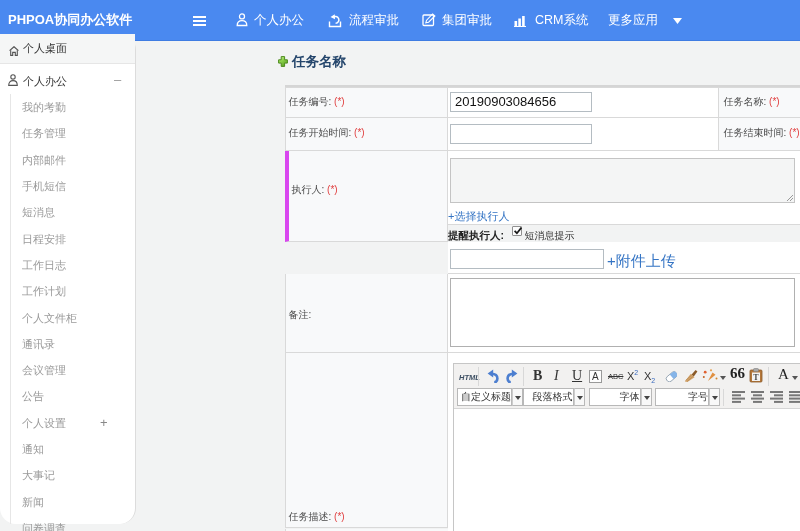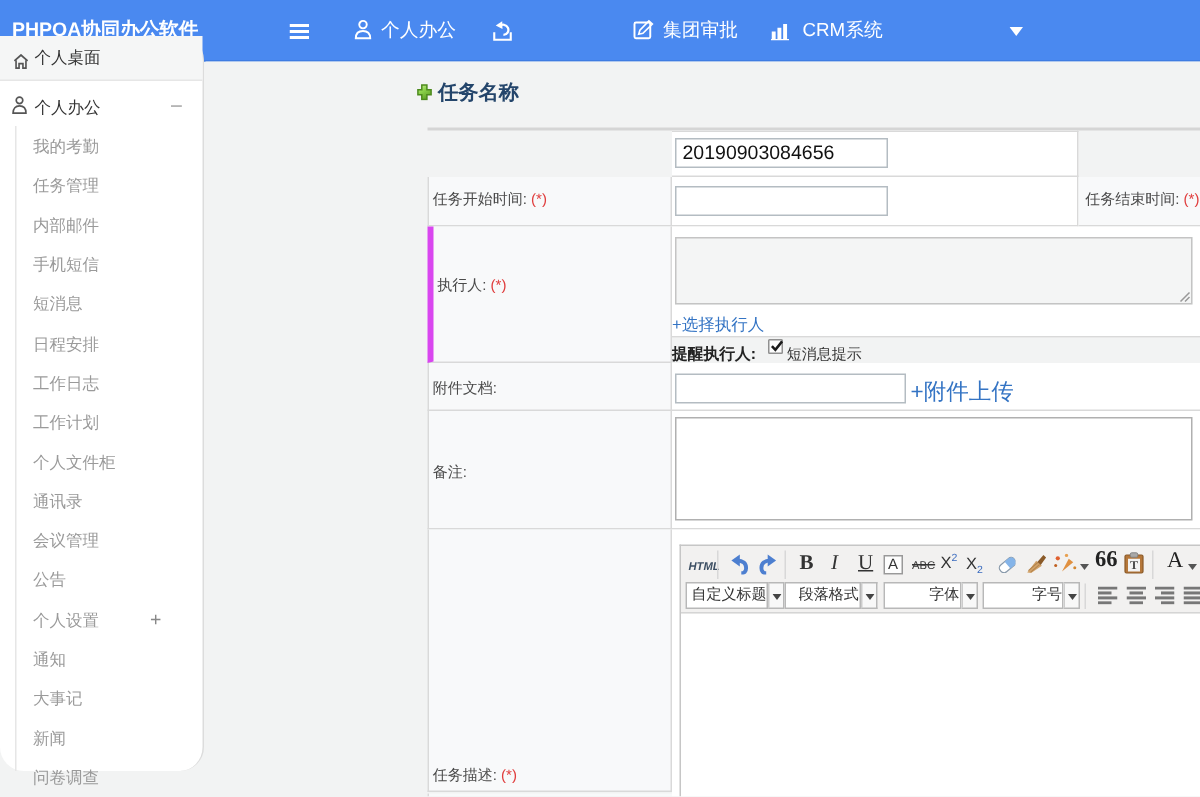--- a/index.html
+++ b/index.html
@@ -4,21 +4,21 @@
 <style>
 * { margin:0; padding:0; box-sizing:border-box; }
 html,body { width:800px; height:531px; overflow:hidden; background:#f2f3f3;
   font-family:"Liberation Sans", sans-serif; }
 .abs { position:absolute; }
 #topbar { position:absolute; left:0; top:0; width:800px; height:41px; background:#4a89f0;
   border-bottom:1px solid #3f7ce2; }
 #logo { position:absolute; left:8px; top:0; height:40px; line-height:40px; color:#fff;
   font-size:13px; font-weight:bold; }
 .navtxt { position:absolute; top:0; height:40px; line-height:40px; color:#fff; font-size:12.5px; }
-#sidebar { position:absolute; left:0; top:24px; width:136px; height:490px; background:#fff;
+#sidebar { position:absolute; left:0; top:34px; width:136px; height:490px; background:#fff;
   border-right:1px solid #dcdcdc;border-radius:16px; }
 .sline { position:absolute; left:10px; top:60px; width:1px; height:430px; background:#e6e6e6; }
 .m1 { position:absolute; left:0; top:0; width:135px; height:30px; background:#f5f6f6;
   border-bottom:1px solid #e6e6e6; }
 .mtxt { position:absolute; left:23px; font-size:11px; color:#333; }
 .stxt { position:absolute; left:22px; font-size:11px; color:#9a9a9a; white-space:nowrap; }
 #content { position:absolute; left:137px; top:41px; width:663px; height:490px; background:#f2f3f3; overflow:hidden;}
 .cell { position:absolute; border-right:1px solid #d9d9d9; border-bottom:1px solid #d9d9d9; }
 .lbl { background:#f8f9fa; }
 .inp { background:#fff; }
@@ -46,32 +46,34 @@
   <svg class="abs" style="left:236px;top:13px" width="12" height="14" viewBox="0 0 12 14">
     <circle cx="6" cy="3.4" r="2.5" fill="none" stroke="#fff" stroke-width="1.3"></circle>
     <path d="M1.2 12.5 L10.8 12.5 C10.8 9.2 9 7.6 6 7.6 C3 7.6 1.2 9.2 1.2 12.5 Z" fill="none" stroke="#fff" stroke-width="1.3"></path>
   </svg>
   <div class="navtxt" style="left:254px">个人办公</div>
   <svg class="abs" style="left:328px;top:13px" width="14" height="15" viewBox="0 0 14 15">
     <path d="M1.5 8.5 L1.5 13.5 L12.5 13.5 L12.5 8.5" fill="none" stroke="#fff" stroke-width="1.4"></path>
     <path d="M5 4.6 A3.4 3.4 0 1 1 7.6 10.3" fill="none" stroke="#fff" stroke-width="1.5"></path>
     <path d="M6.8 1.2 L2.5 4.0 L7 6.3 Z" fill="#fff"></path>
   </svg>
+  <div class="navtxt" style="left:349px">流程审批</div>
   <svg class="abs" style="left:422px;top:13px" width="14" height="14" viewBox="0 0 14 14">
     <rect x="1" y="2" width="10.5" height="10.5" rx="1" fill="none" stroke="#fff" stroke-width="1.3"></rect>
     <path d="M3.8 9.8 L4.6 7.2 L10.6 0.9 L12.9 3 L6.6 9.2 Z" fill="none" stroke="#fff" stroke-width="1.1"></path>
   </svg>
   <div class="navtxt" style="left:442px">集团审批</div>
   <svg class="abs" style="left:514px;top:14px" width="13" height="13" viewBox="0 0 13 13">
     <rect x="0.5" y="7" width="2.6" height="5.5" fill="#fff"></rect>
     <rect x="4.3" y="4.5" width="2.6" height="8" fill="#fff"></rect>
     <rect x="8.1" y="2" width="2.6" height="10.5" fill="#fff"></rect>
     <rect x="0" y="12" width="12" height="1" fill="#fff"></rect>
   </svg>
   <div class="navtxt" style="left:535px">CRM系统</div>
+  <div class="navtxt" style="left:608px">更多应用</div>
   <svg class="abs" style="left:673px;top:18px" width="9" height="6" viewBox="0 0 9 6">
     <path d="M0 0 L9 0 L4.5 6 Z" fill="#fff"></path>
   </svg>
 </div>
 
 <div id="sidebar">
   <div class="sline"></div>
   <div class="m1"></div>
   <svg class="abs" style="left:9px;top:12px" width="10" height="10" viewBox="0 0 10 10">
     <path d="M0.6 4.6 L5 0.7 L9.4 4.6" fill="none" stroke="#555" stroke-width="1.2"></path>
@@ -111,21 +113,27 @@
       <stop offset="0" stop-color="#d8f0a8"></stop>
           <stop offset="0.45" stop-color="#8ed44c"></stop>
           <stop offset="1" stop-color="#5ea326"></stop>
         </linearGradient>
       </defs>
     <path d="M3.2 0.6 L6.6 0.6 L6.6 3.8 L9.4 3.8 L9.4 7.1 L6.6 7.1 L6.6 10.4 L3.2 10.4 L3.2 7.1 L0.6 7.1 L0.6 3.8 L3.2 3.8 Z" fill="url(#gp)" stroke="#4d8a1d" stroke-width="1"></path>
   </svg>
   <div class="abs" style="left:155px;top:12px;font-size:13.5px;font-weight:bold;color:#24456b">任务名称</div>
 
   <div class="abs" style="left:148px;top:44px;width:515px;height:2px;background:#d5d5d5"></div>
+  <div class="cell lbl" style="left:148px;top:46px;width:163px;height:31px;border-top:1px solid #d9d9d9;border-left:1px solid #d9d9d9">
+    <div class="lt" style="top:6.5px">任务编号: <span class="red">(*)</span></div>
+    </div>
   <div class="cell inp" style="left:311px;top:46px;width:270.5px;height:31px;border-top:1px solid #d9d9d9"></div>
+  <div class="cell lbl" style="left:581.5px;top:46px;width:82px;height:31px;border-top:1px solid #d9d9d9;border-right:none">
+    <div class="lt" style="left:5px;top:6.5px">任务名称: <span class="red">(*)</span></div>
+    </div>
 
   <div class="cell lbl" style="left:148px;top:77px;width:163px;height:32.5px;border-left:1px solid #d9d9d9">
     <div class="lt" style="top:8px">任务开始时间: <span class="red">(*)</span></div>
     </div>
   <div class="cell inp" style="left:311px;top:77px;width:270.5px;height:32.5px"></div>
   <div class="cell lbl" style="left:581.5px;top:77px;width:82px;height:32.5px;border-right:none">
     <div class="lt" style="left:5px;top:8px">任务结束时间: <span class="red">(*)</span></div>
     </div>
 
   <div class="cell lbl" style="left:148px;top:109.5px;width:163px;height:91.5px;border-left:4px solid #d946ef">
@@ -140,23 +148,20 @@
     <div class="abs link" style="left:0px;top:58px">+选择执行人</div>
     <div class="abs" style="left:0px;top:78px;font-size:10.5px;color:#222;font-weight:bold">提醒执行人:</div>
     <div class="abs" style="left:64px;top:75px;width:10px;height:10px;border:1px solid #909090;background:#fcfcfc;border-radius:1px">
       <svg width="10" height="10" viewBox="0 0 10 10" style="position:absolute;left:0;top:-1px">
         <path d="M1.6 4.8 L3.9 7.2 L8.4 1.6" fill="none" stroke="#1a1a1a" stroke-width="1.7"></path>
         </svg>
     </div>
     <div class="abs" style="left:76.5px;top:78.5px;font-size:10px;color:#333">短消息提示</div>
   </div>
 
-  <div class="cell lbl" style="left:148px;top:201px;width:163px;height:31.5px;border-left:1px solid #d9d9d9">
-    <div class="lt" style="top:10px">附件文档:</div>
-    </div>
   <div class="cell inp" style="left:311px;top:201px;width:352px;height:31.5px;border-right:none">
     <div class="abs link" style="left:159px;top:10px;font-size:15px">+附件上传</div>
   </div>
 
   <div class="cell lbl" style="left:148px;top:232.5px;width:163px;height:79.5px;border-left:1px solid #d9d9d9">
     <div class="lt" style="top:34px">备注:</div>
     </div>
   <div class="cell inp" style="left:311px;top:232.5px;width:352px;height:79.5px;border-right:none">
     <div class="abs" style="left:2px;top:4px;width:345px;height:69px;border:1px solid #b0b0b0;background:#fff"></div>
   </div>

